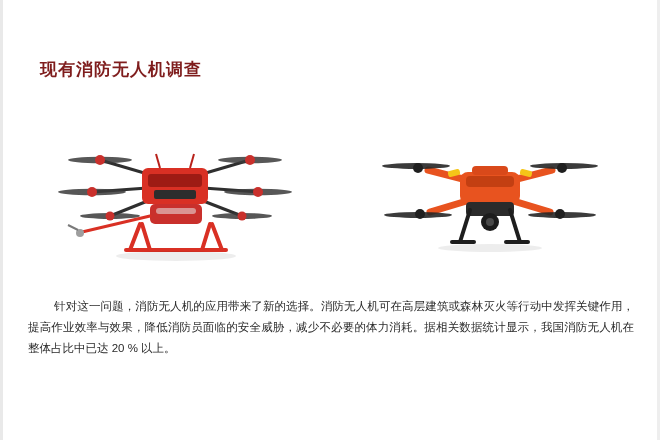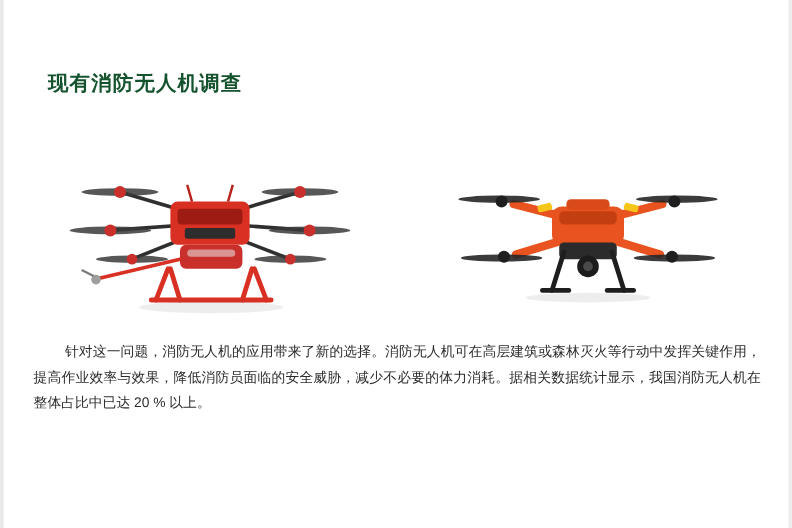--- a/index.html
+++ b/index.html
@@ -35,42 +35,42 @@
     width: 3px;
     height: 440px;
     background: #eeeeee;
   }
   .title {
     position: absolute;
     left: 40px;
     top: 58px;
     font-size: 17px;
     font-weight: bold;
-    color: #14532d;
+    color: #7f1d1d;
     letter-spacing: 1px;
     white-space: nowrap;
   }
   .images-row {
     position: absolute;
     left: 0;
     top: 120px;
     width: 660px;
     height: 150px;
   }
   .fig {
     position: absolute;
     top: 0;
   }
   .fig-left { left: 30px; width: 290px; height: 150px; }
   .fig-right { left: 360px; width: 260px; height: 150px; }
   .fig svg { display: block; }
   .body-text {
     position: absolute;
     left: 28px;
-    top: 284px;
+    top: 296px;
     width: 606px;
     font-size: 11.5px;
     line-height: 21px;
     color: #2b2b2b;
     text-align: justify;
   }
   .body-text .indent {
     display: inline-block;
     width: 26px;
   }

